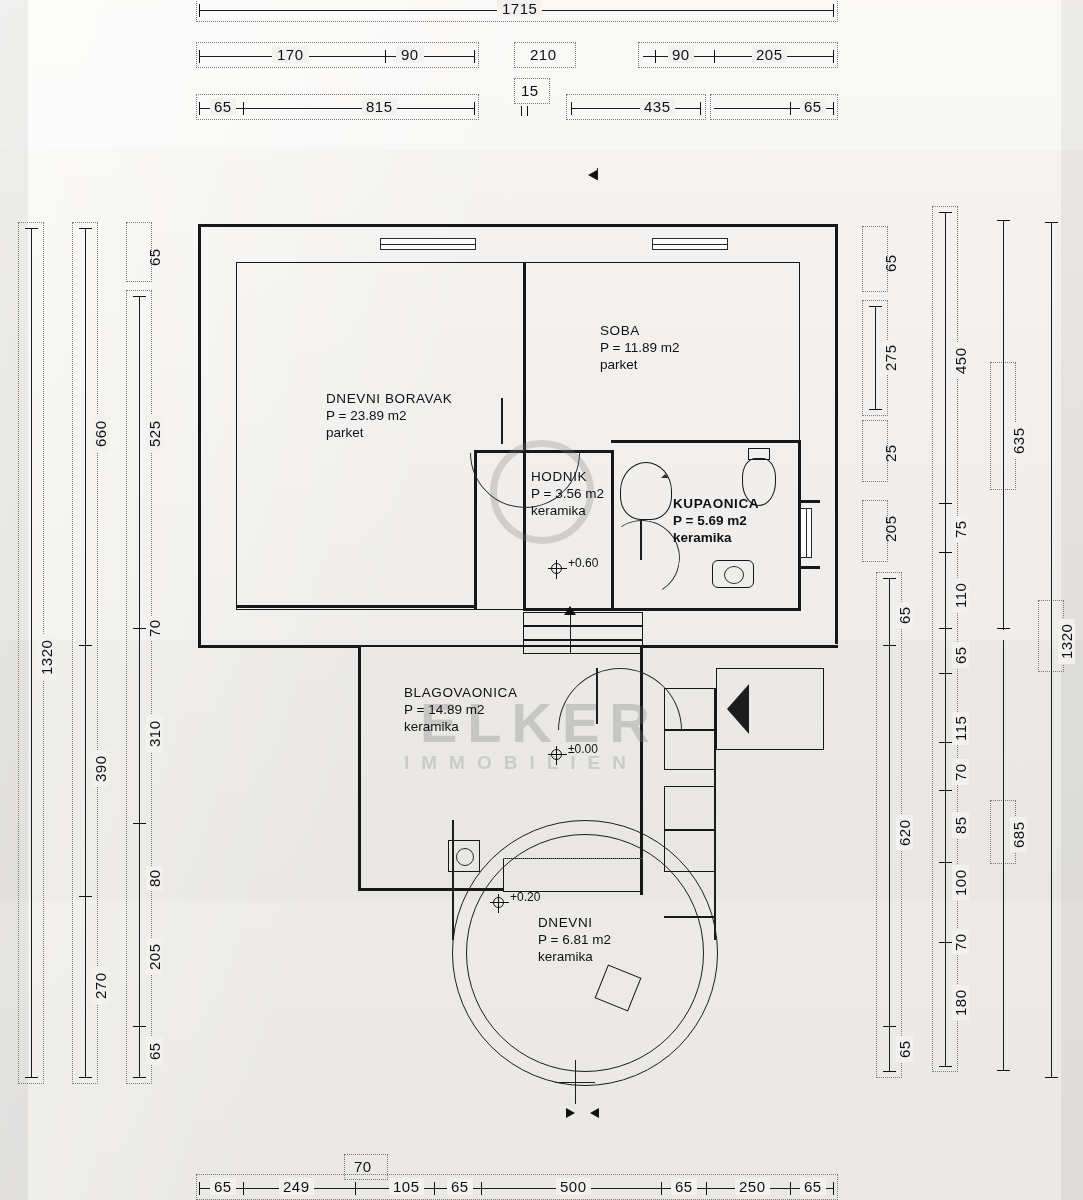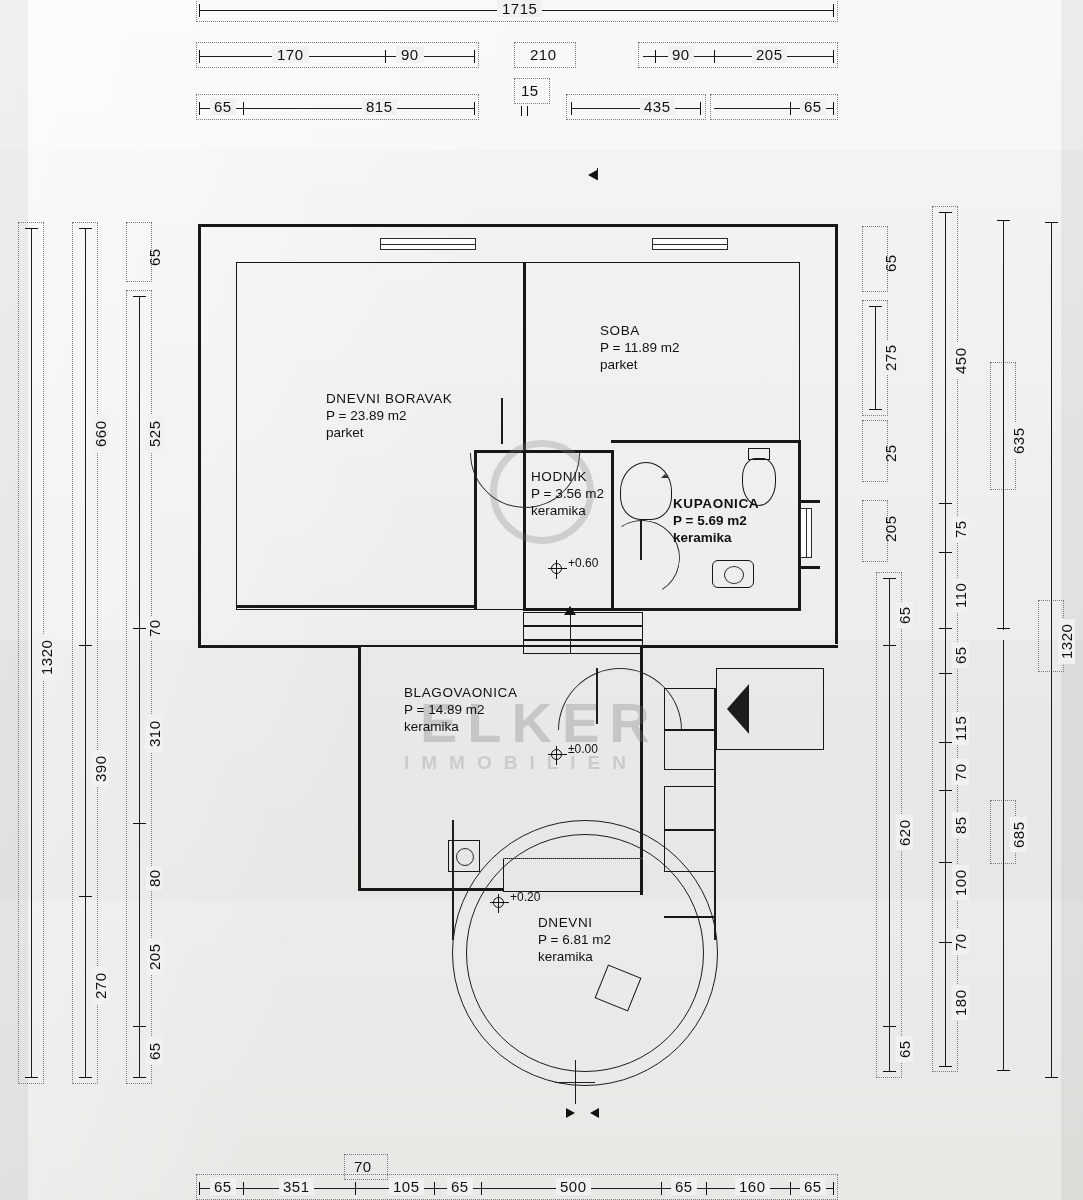--- a/index.html
+++ b/index.html
@@ -263,26 +263,26 @@
   <div class="tick" style="left:199px;top:1182px;width:1px;height:13px;"></div>
   <div class="tick" style="left:243px;top:1182px;width:1px;height:13px;"></div>
   <div class="tick" style="left:355px;top:1182px;width:1px;height:13px;"></div>
   <div class="tick" style="left:434px;top:1182px;width:1px;height:13px;"></div>
   <div class="tick" style="left:481px;top:1182px;width:1px;height:13px;"></div>
   <div class="tick" style="left:661px;top:1182px;width:1px;height:13px;"></div>
   <div class="tick" style="left:706px;top:1182px;width:1px;height:13px;"></div>
   <div class="tick" style="left:790px;top:1182px;width:1px;height:13px;"></div>
   <div class="tick" style="left:833px;top:1182px;width:1px;height:13px;"></div>
   <div class="dimtxt" style="left:210px;top:1178px;background:#f2f1ef;padding:0 4px;">65</div>
-  <div class="dimtxt" style="left:279px;top:1178px;background:#f2f1ef;padding:0 4px;">351</div>
+  <div class="dimtxt" style="left:279px;top:1178px;background:#f2f1ef;padding:0 4px;">249</div>
   <div class="dimtxt" style="left:389px;top:1178px;background:#f2f1ef;padding:0 4px;">105</div>
   <div class="dimtxt" style="left:447px;top:1178px;background:#f2f1ef;padding:0 4px;">65</div>
   <div class="dimtxt" style="left:556px;top:1178px;background:#f2f1ef;padding:0 4px;">500</div>
   <div class="dimtxt" style="left:671px;top:1178px;background:#f2f1ef;padding:0 4px;">65</div>
-  <div class="dimtxt" style="left:735px;top:1178px;background:#f2f1ef;padding:0 4px;">160</div>
+  <div class="dimtxt" style="left:735px;top:1178px;background:#f2f1ef;padding:0 4px;">250</div>
   <div class="dimtxt" style="left:800px;top:1178px;background:#f2f1ef;padding:0 4px;">65</div>
 
   <div class="tri" style="left:566px;top:1108px;border-top:5px solid transparent;border-bottom:5px solid transparent;border-left:9px solid #111;"></div>
   <div class="tri" style="left:590px;top:1108px;border-top:5px solid transparent;border-bottom:5px solid transparent;border-right:9px solid #111;"></div>
 
   <div class="wall" style="left:198px;top:224px;width:640px;height:3px;"></div>
   <div class="wall" style="left:198px;top:224px;width:3px;height:424px;"></div>
   <div class="wall" style="left:835px;top:224px;width:3px;height:420px;"></div>
   <div class="wall" style="left:198px;top:645px;width:162px;height:3px;"></div>
   <div class="wall" style="left:358px;top:645px;width:3px;height:245px;"></div>

